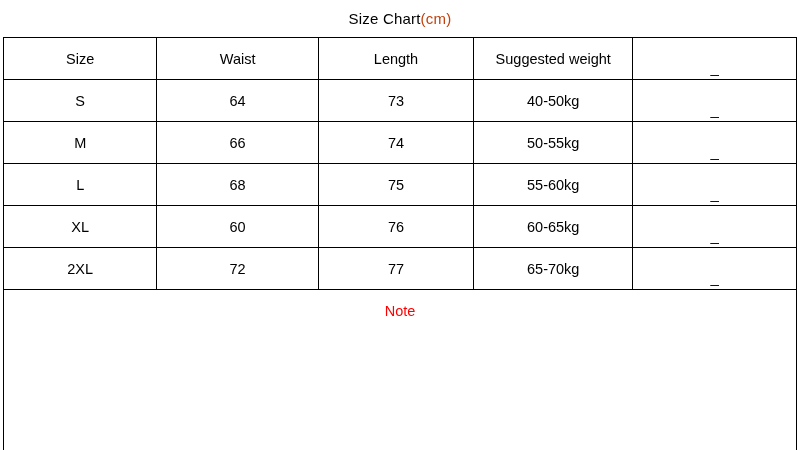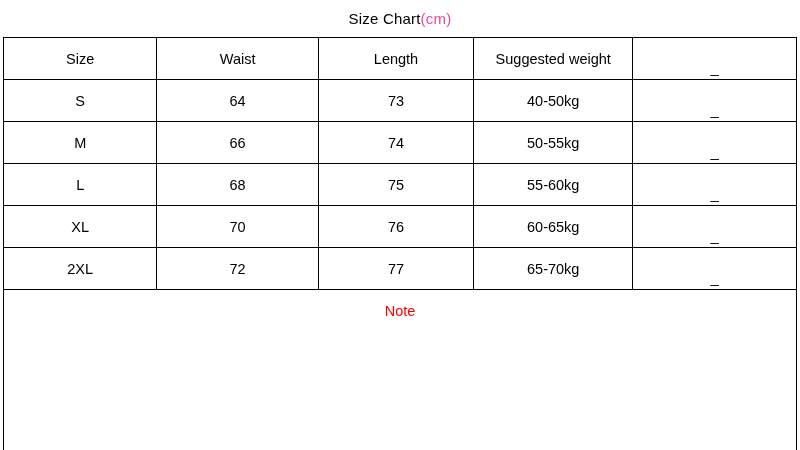--- a/index.html
+++ b/index.html
@@ -21,21 +21,21 @@
     position: relative;
     background: #ffffff;
   }
   .title {
     text-align: center;
     font-size: 15px;
     padding-top: 10px;
     letter-spacing: 0.2px;
   }
   .title .unit {
-    color: #ec4899;
+    color: #c2410c;
   }
   .chart-frame {
     position: absolute;
     left: 3px;
     top: 37px;
     width: 794px;
     height: 430px;
     border: 1px solid #000000;
     box-sizing: border-box;
   }
@@ -127,21 +127,21 @@
         </tr>
         <tr>
           <td>L</td>
           <td>68</td>
           <td>75</td>
           <td>55-60kg</td>
           <td class="dash-cell"><span class="dash">_</span></td>
         </tr>
         <tr>
           <td>XL</td>
-          <td>70</td>
+          <td>60</td>
           <td>76</td>
           <td>60-65kg</td>
           <td class="dash-cell"><span class="dash">_</span></td>
         </tr>
         <tr>
           <td>2XL</td>
           <td>72</td>
           <td>77</td>
           <td>65-70kg</td>
           <td class="dash-cell"><span class="dash">_</span></td>

